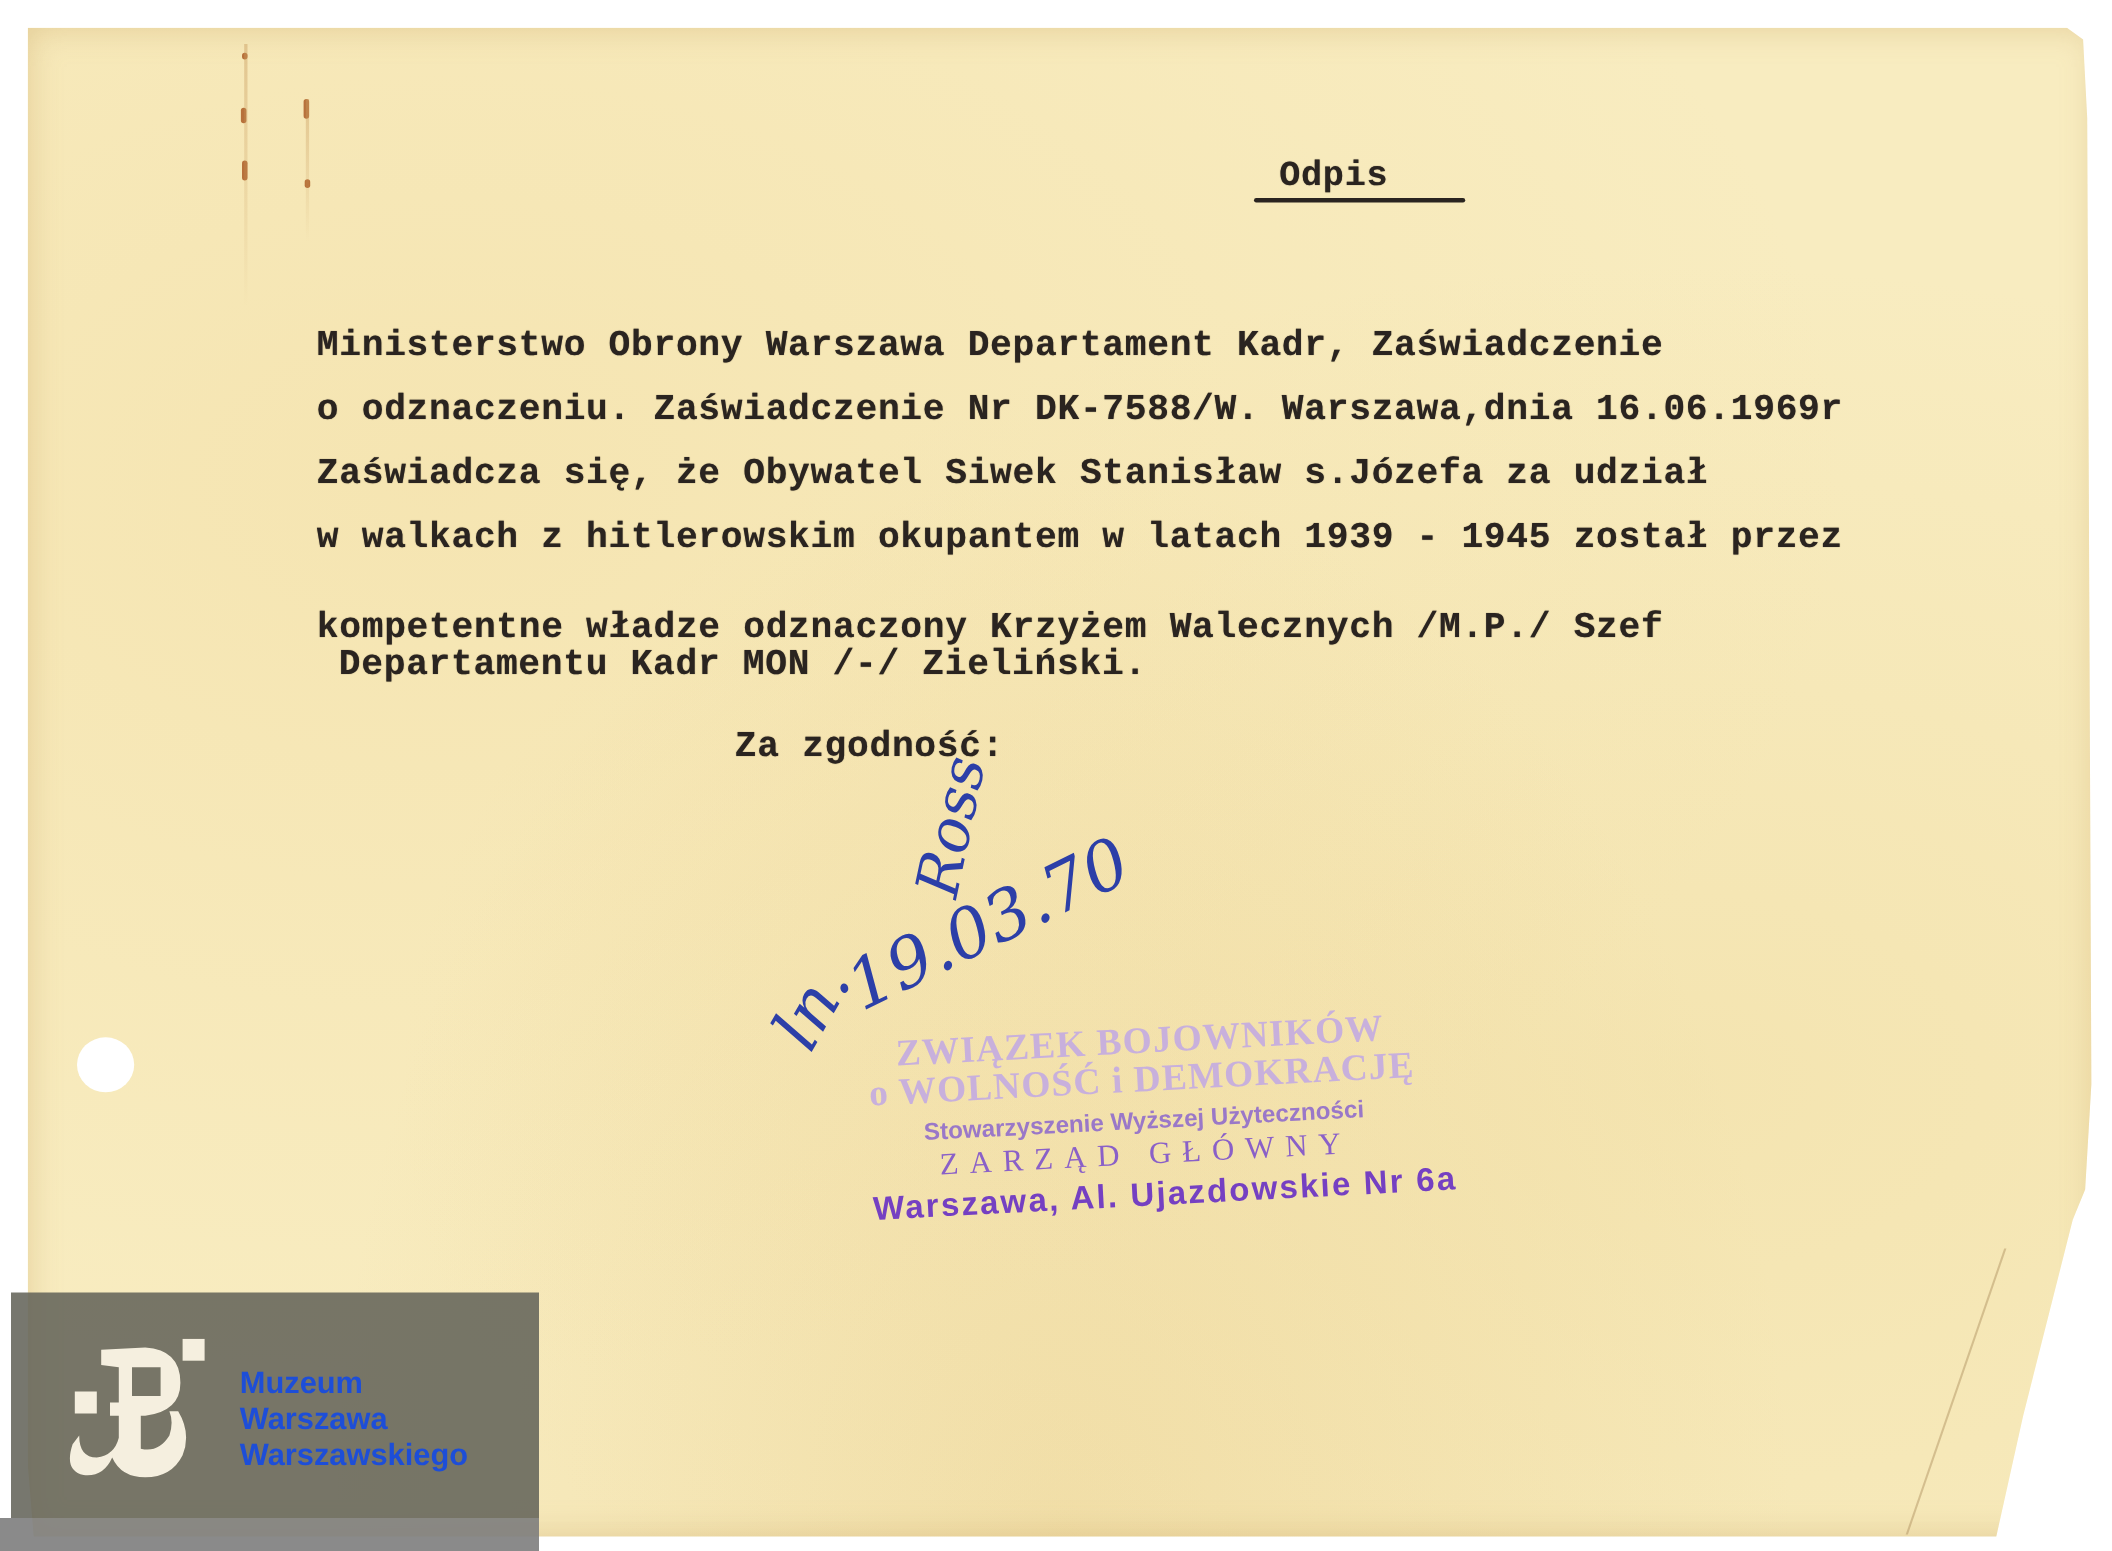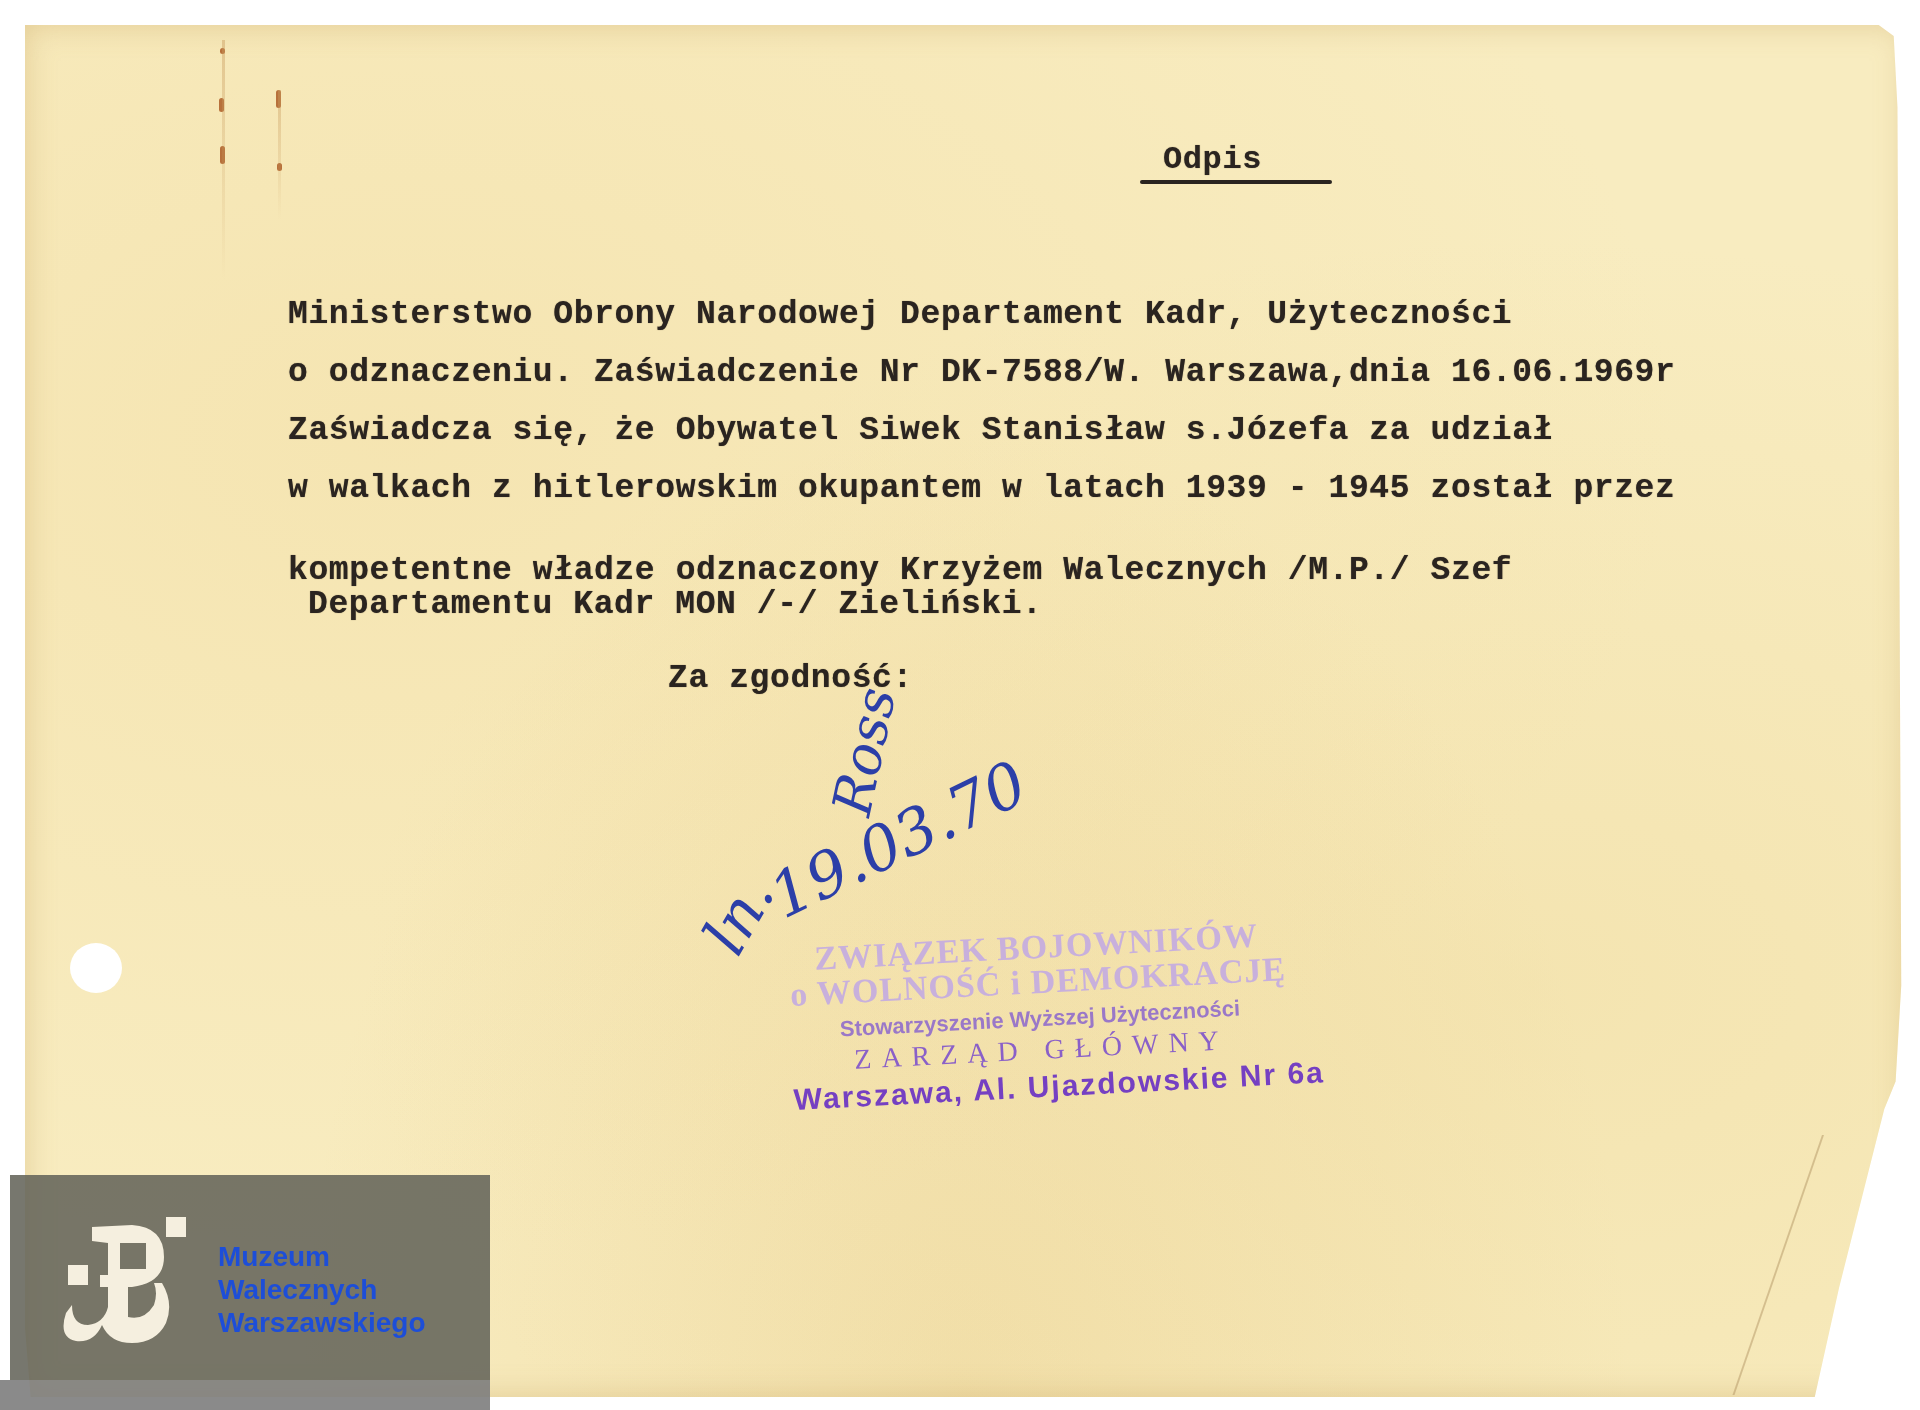--- a/index.html
+++ b/index.html
@@ -91,21 +91,21 @@
 <div class="rust" style="left:276px;top:90px;height:18px;"></div>
 <div class="rust" style="left:277px;top:163px;height:8px;"></div>
 <div class="rust-line" style="left:222px;top:40px;height:240px;"></div>
 <div class="rust-line" style="left:278px;top:90px;height:130px;"></div>
 
 <div class="hole"></div>
 
 <div class="typed title">Odpis</div>
 <div class="title-rule"></div>
 
-<div class="typed body-line" style="top:296px;">Ministerstwo Obrony Narodowej Departament Kadr, Użyteczności</div>
+<div class="typed body-line" style="top:296px;">Ministerstwo Obrony Warszawa Departament Kadr, Zaświadczenie</div>
 <div class="typed body-line" style="top:354px;">o odznaczeniu. Zaświadczenie Nr DK-7588/W. Warszawa,dnia 16.06.1969r</div>
 <div class="typed body-line" style="top:412px;">Zaświadcza się, że Obywatel Siwek Stanisław s.Józefa za udział</div>
 <div class="typed body-line" style="top:470px;">w walkach z hitlerowskim okupantem w latach 1939 - 1945 został przez</div>
 <div class="typed body-line" style="top:552px;">kompetentne władze odznaczony Krzyżem Walecznych /M.P./ Szef</div>
 <div class="typed body-line" style="top:586px;margin-left:20px;">Departamentu Kadr MON /-/ Zieliński.</div>
 
 <div class="typed confirm">Za zgodność:</div>
 
 <div class="sig sig-name">Ross</div>
 <div class="sig" style="left:700px;top:880px;font-size:60px;transform:rotate(-60deg);">ln.</div>
@@ -123,15 +123,15 @@
 <div class="logo-shade"></div>
 <svg class="logo-mark" viewBox="0 0 140 140">
   <g fill="#f5efdf">
     <rect x="104" y="0" width="20" height="20"></rect>
     <rect x="6" y="48" width="20" height="20"></rect>
     <path d="M30 10 L70 8 Q102 10 102 40 Q102 66 70 70 L66 70 L66 100 Q82 104 92 88 Q96 76 92 66 L100 66 Q112 86 104 106 Q94 126 70 126 Q48 126 40 108 Q32 126 14 124 Q-4 120 4 96 L10 88 Q10 108 26 108 Q42 106 46 90 L46 70 L38 70 L38 58 L46 58 L46 26 L30 24 Z M58 26 L58 52 L84 52 L84 26 Z"></path>
   </g>
 </svg>
 <div class="logo-text">
   <span>Muzeum</span>
-  <span>Walecznych</span>
+  <span>Warszawa</span>
   <span>Warszawskiego</span>
 </div>
 
 </body></html>

